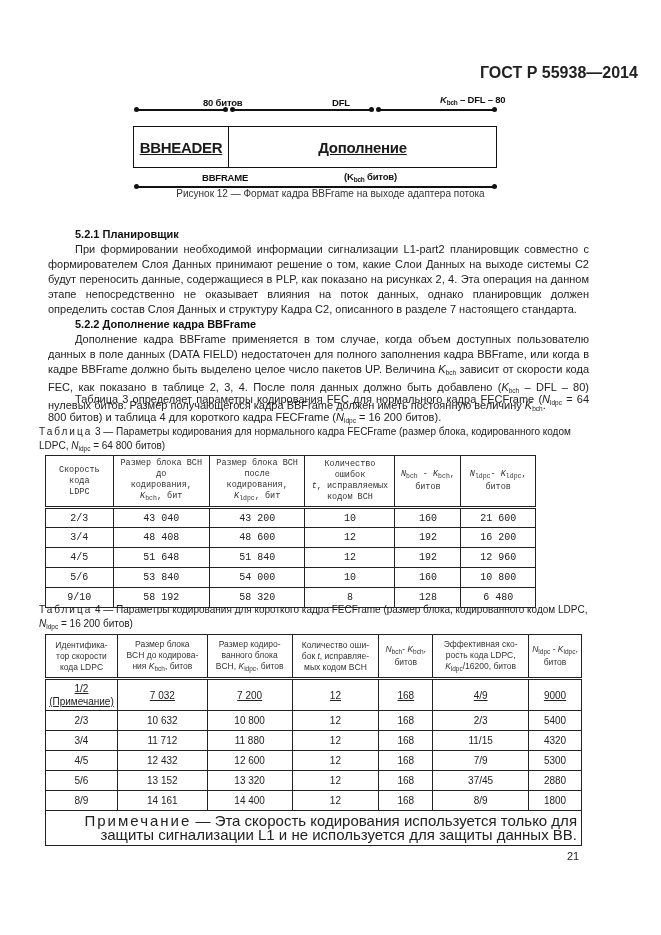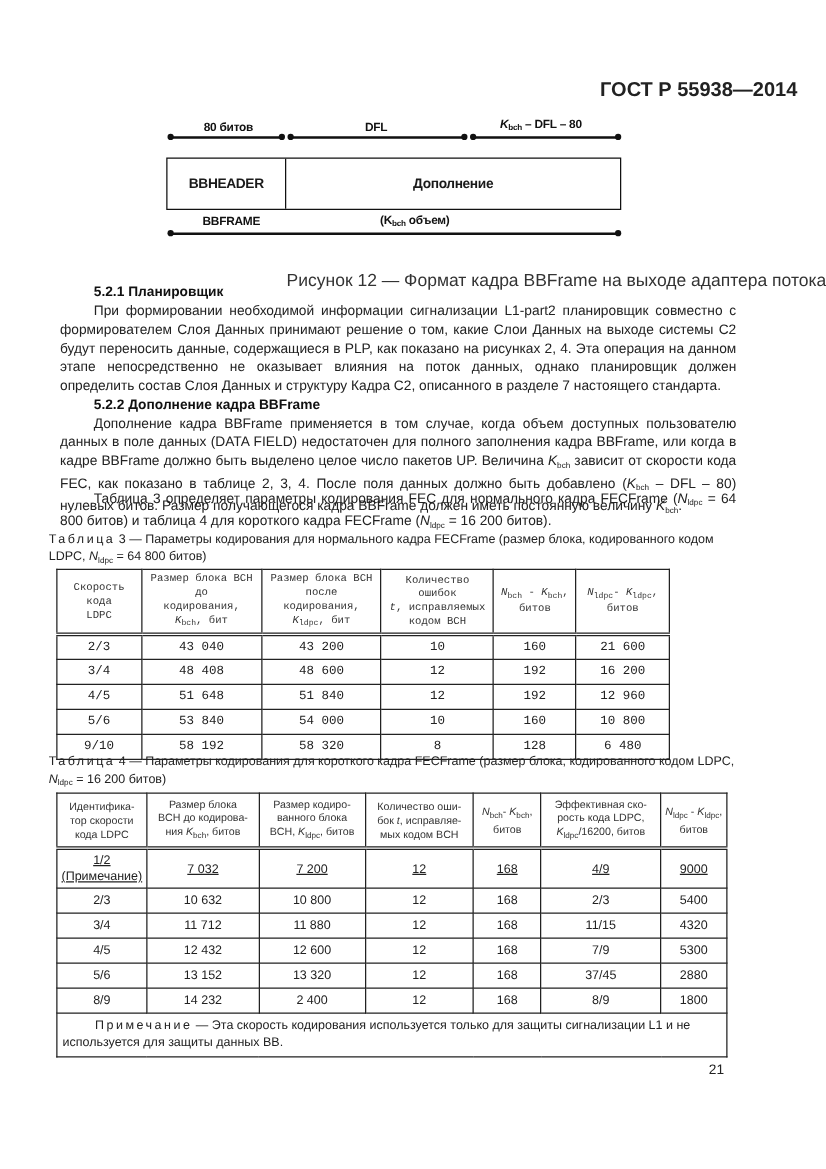--- a/index.html
+++ b/index.html
@@ -2,46 +2,46 @@
 <html><head>
 <meta charset="utf-8">
 <style>
   * { box-sizing: border-box; margin: 0; padding: 0; }
   html, body { width: 661px; height: 935px; background: #ffffff; }
   body { position: relative; font-family: "Liberation Sans", "DejaVu Sans", sans-serif; color: #1a1a1a; overflow: hidden; }
   .abs { position: absolute; }
   .gost { left: 480px; top: 64px; font-size: 16px; font-weight: bold; color: #222; }
 
   
-  .fig-label { font-size: 9.5px; font-weight: bold; color: #111; letter-spacing: -0.2px; }
+  .fig-label { font-size: 9.5px; font-weight: bold; color: #111; letter-spacing: -0.2px; margin-left: 40px; }
   .arrow-line { position: absolute; height: 1.5px; background: #111; }
   .arrow-line::before, .arrow-line::after { content: ""; position: absolute; top: -2px; width: 5px; height: 5px; background: #111; border-radius: 50%; }
   .arrow-line::before { left: -2px; }
   .arrow-line::after { right: -2px; }
   .frame-box { position: absolute; left: 133px; top: 126px; width: 364px; height: 42px; border: 1.5px solid #111; display: flex; }
-  .frame-cell { display: flex; align-items: center; justify-content: center; font-size: 11px; font-weight: bold; letter-spacing: -0.3px; border-right: 1.5px solid #111; }
+  .frame-cell { display: flex; align-items: center; justify-content: center; font-size: 15px; font-weight: bold; letter-spacing: -0.3px; border-right: 1.5px solid #111; text-decoration: underline; }
   .frame-cell:last-child { border-right: none; text-align: center; }
-  .caption { left: 0; width: 661px; top: 216px; text-align: right; font-size: 14px; color: #333; }
+  .caption { left: 0; width: 661px; top: 188px; text-align: center; font-size: 10px; color: #333; }
 
   
   .para { left: 48px; width: 541px; font-size: 11px; line-height: 15.1px; color: #222; text-align: justify; }
   .para .ind { display: inline-block; width: 27px; }
   .heading { left: 75px; font-size: 11px; font-weight: bold; color: #111; }
   sub { font-size: 6.5px; vertical-align: -2px; font-style: normal; }
   i { font-style: italic; }
 
   
   .tcap { left: 39px; width: 550px; font-size: 10px; line-height: 13.5px; color: #222; }
   .sp { letter-spacing: 2px; }
   table { position: absolute; border-collapse: collapse; font-size: 10px; color: #222; }
   td, th { border: 1px solid #222; text-align: center; vertical-align: middle; font-weight: normal; }
   th { font-size: 8.5px; line-height: 11px; color: #333; padding: 2px 3px; }
   thead tr:last-child th { border-bottom: 3px double #222; }
   td { font-size: 10px; }
-  .note-cell { text-align: left; font-size: 10px; line-height: 13.5px; padding: 3px 4px 4px 4px; }
+  .note-cell { text-align: right; font-size: 15px; line-height: 13.5px; padding: 3px 4px 4px 4px; }
   .page-num { left: 567px; top: 850px; font-size: 11px; color: #222; }
 </style>
 </head>
 <body>
 
 <div class="abs gost">ГОСТ Р 55938—2014</div>
 
 <div>
   <div class="abs fig-label" style="left:163px; top:97px;">80 битов</div>
   <div class="abs fig-label" style="left:292px; top:97px;">DFL</div>
@@ -50,21 +50,21 @@
   <div class="arrow-line" style="left:136px; top:109px; width:90px;"></div>
   <div class="arrow-line" style="left:232px; top:109px; width:140px;"></div>
   <div class="arrow-line" style="left:378px; top:109px; width:117px;"></div>
 
   <div class="frame-box">
     <div class="frame-cell" style="width:95px;">BBHEADER</div>
     <div class="frame-cell" style="flex:1;">Дополнение</div>
   </div>
 
   <div class="abs fig-label" style="left:162px; top:172px;">BBFRAME</div>
-  <div class="abs fig-label" style="left:304px; top:171px;"><span>(K</span><sub>bch</sub><span> объем)</span></div>
+  <div class="abs fig-label" style="left:304px; top:171px;"><span>(K</span><sub>bch</sub><span> битов)</span></div>
   <div class="arrow-line" style="left:136px; top:186px; width:359px;"></div>
 
   <div class="abs caption">Рисунок 12 — Формат кадра BBFrame на выходе адаптера потока</div>
 </div>
 
 <div class="abs heading" style="top:228px;">5.2.1 Планировщик</div>
 <div class="abs para" style="top:242px;"><span class="ind"></span><span>При формировании необходимой информации сигнализации L1-part2 планировщик совместно с формирователем Слоя Данных принимают решение о том, какие Слои Данных на выходе системы C2 будут переносить данные, содержащиеся в PLP, как показано на рисунках 2, 4. Эта операция на данном этапе непосредственно не оказывает влияния на поток данных, однако планировщик должен определить состав Слоя Данных и структуру Кадра C2, описанного в разделе 7 настоящего стандарта.</span></div>
 
 <div class="abs heading" style="top:318px;">5.2.2 Дополнение кадра BBFrame</div>
 <div class="abs para" style="top:332px;"><span class="ind"></span><span>Дополнение кадра BBFrame применяется в том случае, когда объем доступных пользователю данных в поле данных (DATA FIELD) недостаточен для полного заполнения кадра BBFrame, или когда в кадре BBFrame должно быть выделено целое число пакетов UP. Величина </span><i>K</i><sub>bch</sub><span> зависит от скорости кода FEC, как показано в таблице 2, 3, 4. После поля данных должно быть добавлено (</span><i>K</i><sub>bch</sub><span> – DFL – 80) нулевых битов. Размер получающегося кадра BBFrame должен иметь постоянную величину </span><i>K</i><sub>bch</sub><span>.</span></div>
@@ -199,22 +199,22 @@
       <td>5/6</td>
         <td>13 152</td>
         <td>13 320</td>
         <td>12</td>
         <td>168</td>
         <td>37/45</td>
         <td>2880</td>
     </tr>
     <tr style="height:20px;">
       <td>8/9</td>
-        <td>14 232</td>
-        <td>2 400</td>
+        <td>14 161</td>
+        <td>14 400</td>
         <td>12</td>
         <td>168</td>
         <td>8/9</td>
         <td>1800</td>
     </tr>
     <tr>
       <td colspan="7" class="note-cell"><span style="display:inline-block;width:26px;"></span><span class="sp">Примечание</span><span> — Эта скорость кодирования используется только для защиты сигнализации L1 и не используется для защиты данных BB.</span></td>
     </tr>
   </tbody>
 </table>

